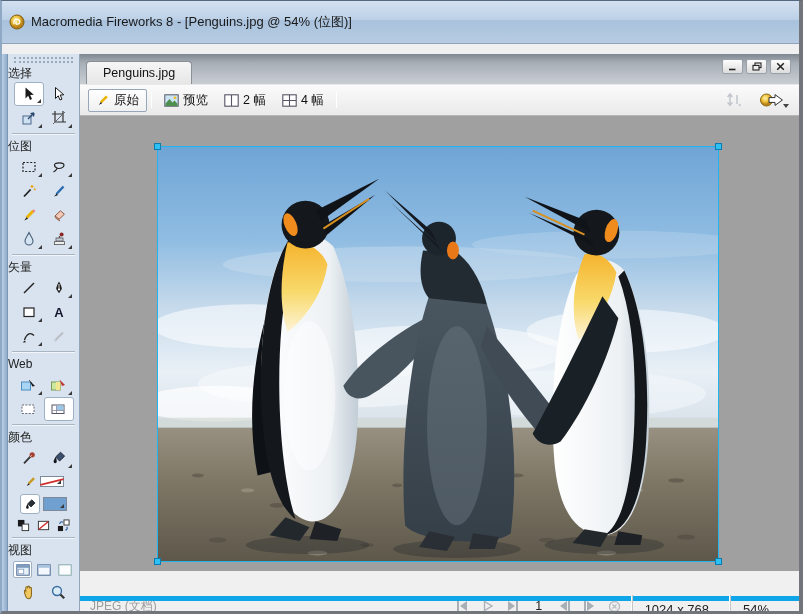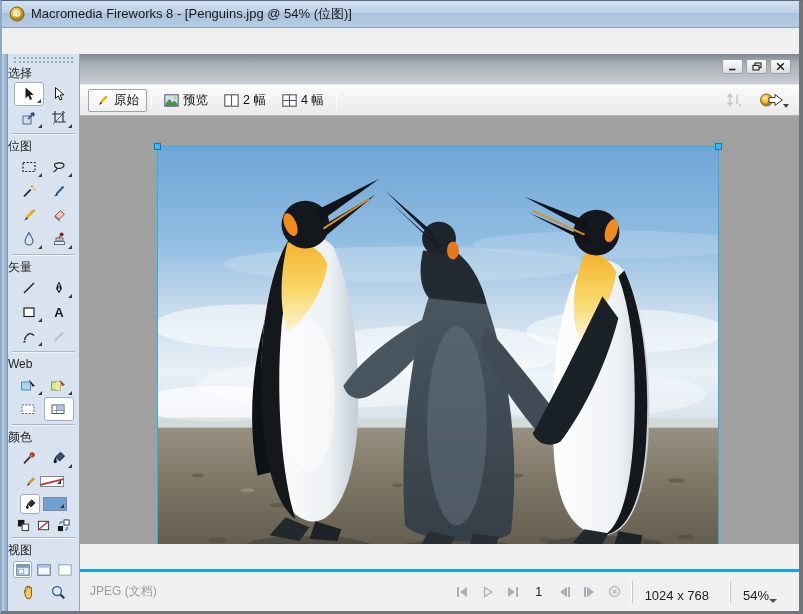--- a/index.html
+++ b/index.html
@@ -2,21 +2,21 @@
 <html><head>
 <meta charset="utf-8">
 <style>
   * { margin:0; padding:0; box-sizing:border-box; }
   html,body { background:#444; }
   body { font-family:"Liberation Sans","DejaVu Sans",sans-serif; }
   .app { position:relative; width:803px; height:614px; background:#F0F0F0;
          border:1px solid #54687E; border-right:4px solid #72767B; border-bottom:3px solid #72767B;
          border-left:2px solid #8FA8C4; overflow:hidden; }
   
-  .titlebar { height:27px; display:flex; align-items:center; padding-left:7px; gap:6px;
+  .titlebar { height:43px; display:flex; align-items:center; padding-left:7px; gap:6px;
               background:linear-gradient(#D3E1F1 0%, #BCD0E6 45%, #A9C2DD 46%, #B7CCE3 100%);
               border-bottom:1px solid #8FA4BC; }
   .title { font-size:13px; color:#1A1A1A; }
   
   .menubar { height:24px; background:#F0F0F0; display:flex; align-items:center; padding-left:2px;
              border-bottom:1px solid #D8D8D8; }
   .mi { font-size:12.5px; color:#111; padding:0 10px; line-height:23px; cursor:default; }
   
   .main { position:absolute; top:53px; bottom:0; left:0; right:0; display:flex; }
   
@@ -64,21 +64,21 @@
                     border-top:4px solid #444; border-left:3px solid transparent; border-right:3px solid transparent; }
   
   .canvas { flex:1; position:relative; background:#A0A0A0; overflow:hidden; }
   .imgwrap { position:absolute; left:77px; top:30px; width:562px; height:416px;
              border:1px solid #1FB6F0; cursor:move; }
   .imgwrap svg { display:block; width:100%; height:100%; }
   .handle { position:absolute; width:7px; height:7px; background:#2CC0F4; border:1px solid #0A7CB0; }
   .h-tl{ left:-4px; top:-4px; } .h-tr{ right:-4px; top:-4px; }
   .h-bl{ left:-4px; bottom:-4px; } .h-br{ right:-4px; bottom:-4px; }
   
-  .statusbar { height:42px; background:#F0F0F0; border-top:3px solid #0ea5e9; display:flex; align-items:center;margin-top:25px; }
+  .statusbar { height:15px; background:#F0F0F0; border-top:5px solid #0ea5e9; display:flex; align-items:center;margin-top:25px; }
   .ftype { font-size:12px; color:#9C9C9C; padding-left:10px; }
   .navcluster { margin-left:auto; display:flex; align-items:center; gap:9px; padding-right:10px; }
   .navbtn { display:flex; align-items:center; justify-content:center; width:16px; height:16px; cursor:pointer; }
   .frame { font-size:12.5px; color:#222; min-width:18px; text-align:center; }
   .statbox { display:flex; align-items:flex-end; justify-content:center; height:22px; font-size:13px; color:#222;
              border-left:1px solid #C6C6C6; box-shadow:-1px 0 0 #FFF; padding:0 12px; }
   .zoombox { gap:0; cursor:pointer; }
   .zdd { width:0; height:0; border-top:4px solid #555; border-left:4px solid transparent;
          border-right:4px solid transparent; margin-top:2px; }
   svg { display:block; }
@@ -353,20 +353,23 @@
                 <circle cx="6.6" cy="6.6" r="4.2" fill="#D8ECF8" stroke="#3A6AA0" stroke-width="1.3"></circle>
                 <path d="M9.8,9.8 L13.4,13.4" stroke="#333" stroke-width="2"></path>
               </svg>
             </div>
         </div>
       </div>
     </div>
 
     <div class="docwin">
       <div class="tabbar">
+        <div class="tab">
+          <span>Penguins.jpg</span>
+        </div>
         <div class="mdibtns">
           <span class="mdibtn">
             <svg width="9" height="9" viewBox="0 0 9 9">
                 <path d="M1,7.5 H7.5" stroke="#222" stroke-width="1.6"></path>
               </svg>
             </span>
           <span class="mdibtn">
             <svg width="10" height="9" viewBox="0 0 10 9">
                 <rect x="3" y="1" width="6" height="4.6" fill="none" stroke="#222" stroke-width="1.1"></rect>
                 <rect x="1" y="3.4" width="6" height="4.6" fill="#EEE" stroke="#222" stroke-width="1.1"></rect>

